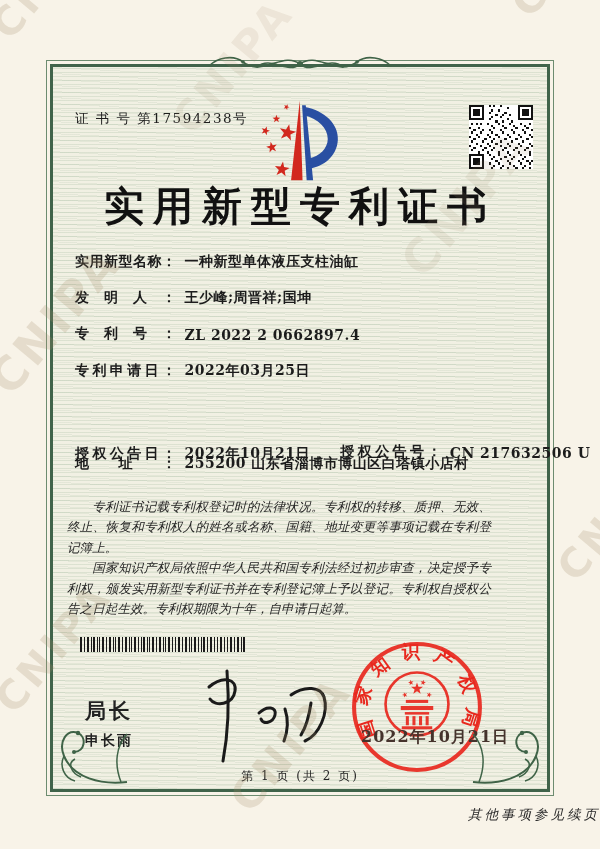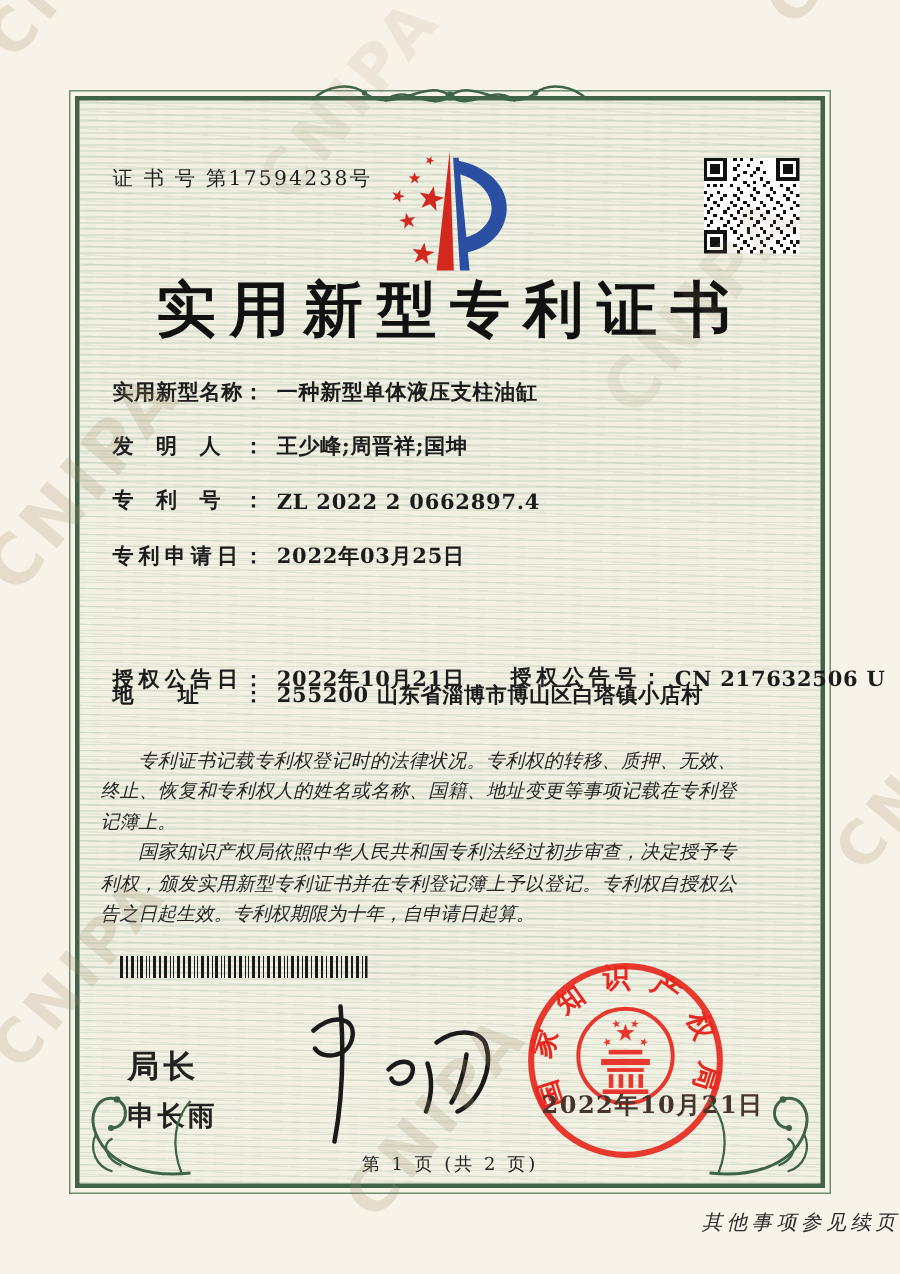--- a/index.html
+++ b/index.html
@@ -39,21 +39,21 @@
   .flabel{display:inline-block; width:101px; text-align:justify; text-align-last:justify;
           font-weight:600; vertical-align:bottom;}
   .fvalue{font-weight:600; margin-left:4px; letter-spacing:0.5px;}
   .grant-pair{display:inline-block;}
   .grant-pair + .grant-pair{margin-left:26px;}
   .paras{left:14px; top:430px; width:424px; font-size:12.6px; line-height:1.62;
          font-style:italic; color:#262626; text-align:justify;}
   .paras p{margin:0; text-indent:2em;}
   .barcode{left:27px; top:570px; width:165px; height:15px;}
   .signer-title{left:32px; top:630px; font-size:21px; font-weight:600; letter-spacing:3px;}
-  .signer-name{left:32px; top:665px; font-size:18px; font-weight:600; letter-spacing:2px;}
+  .signer-name{left:32px; top:665px; font-size:14px; font-weight:600; letter-spacing:2px;}
   .signature{left:110px; top:600px; width:178px; height:102px;}
   .seal{left:296px; top:572px; width:136px; height:136px;}
   .seal-date{left:308px; top:660px; font-size:16px; font-weight:600; letter-spacing:1px;
              color:#45332c; z-index:4;}
   .page-no{left:0; top:701px; width:100%; text-align:center; font-size:12px; letter-spacing:2px; color:#222;}
   
   .orn-top{position:absolute; left:205px; top:48px; width:190px; height:32px; z-index:2;}
   .orn-bl{position:absolute; left:51px; top:708px; width:80px; height:78px; z-index:2;}
   .orn-br{position:absolute; left:469px; top:708px; width:80px; height:78px; z-index:2; transform:scaleX(-1);}
   .cont-note{

